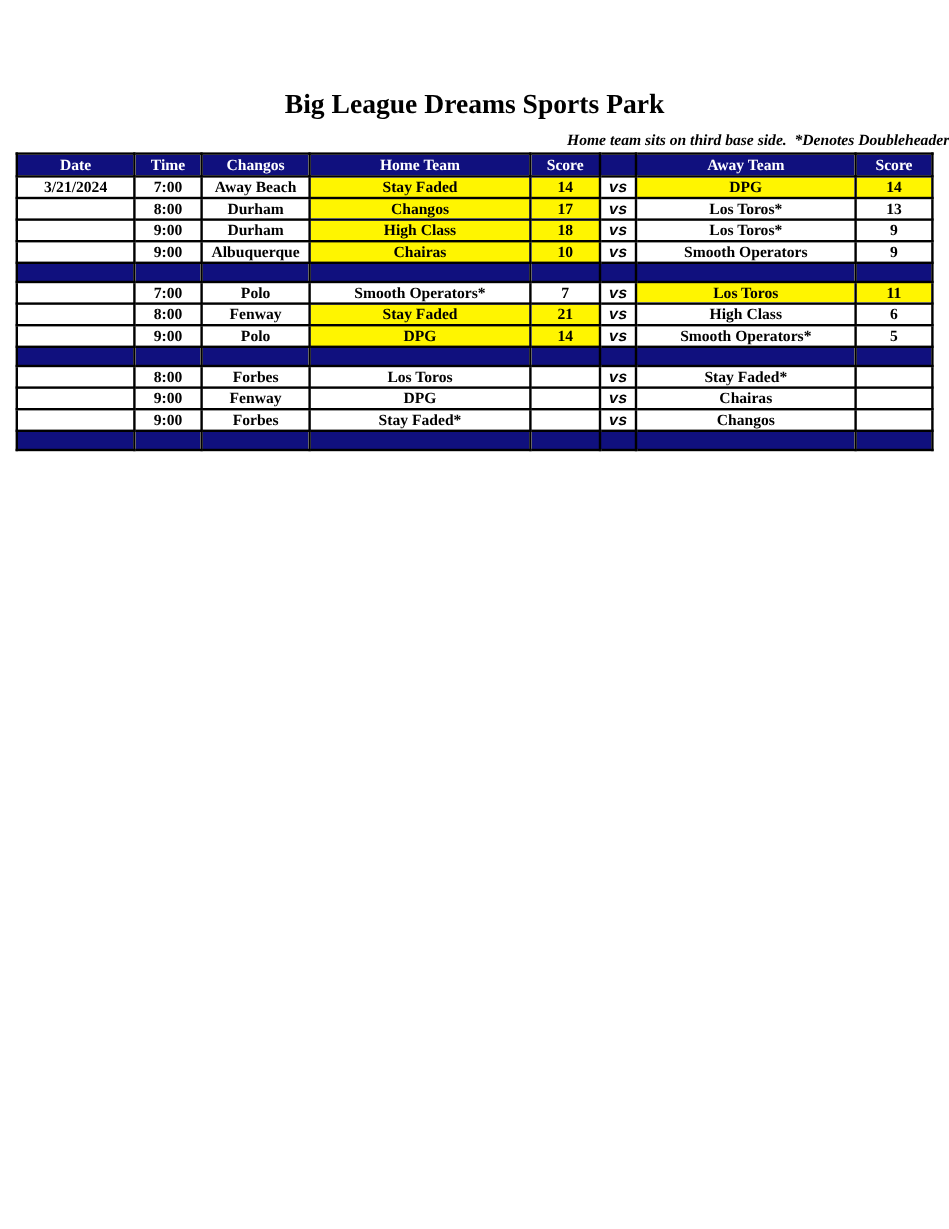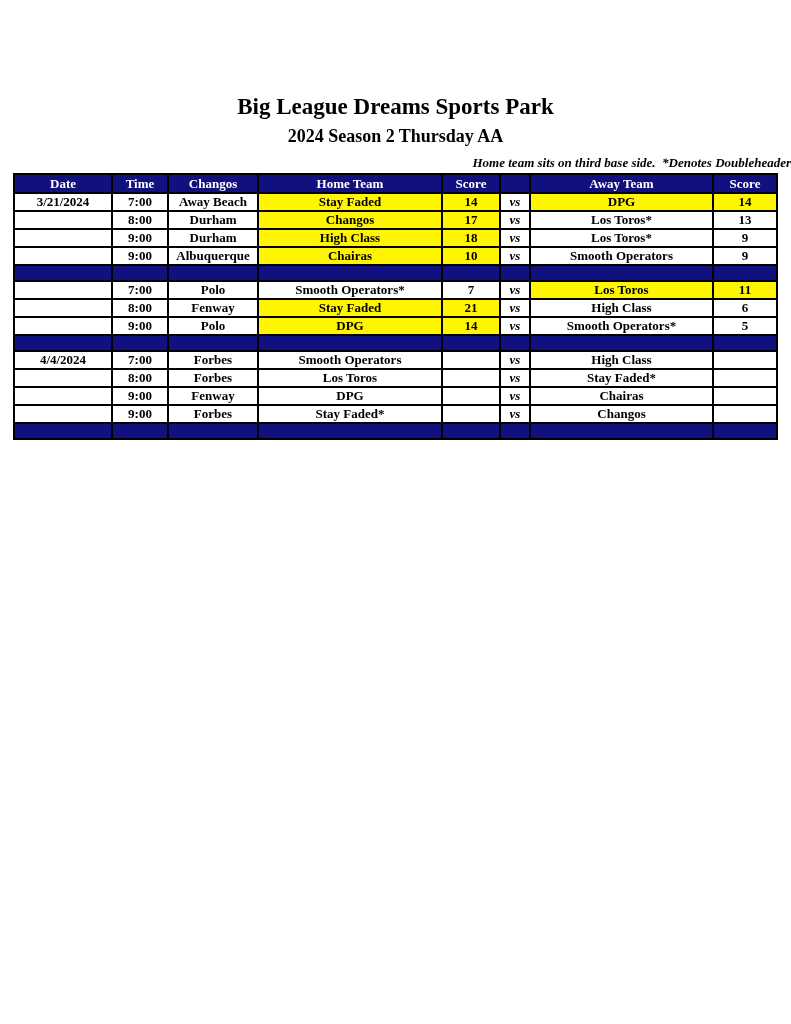--- a/index.html
+++ b/index.html
@@ -11,21 +11,20 @@
   }
   * { box-sizing: border-box; }
   html, body { margin: 0; padding: 0; background: #ffffff; }
   .sheet {
     width: 791px;
     height: 1004px;
     background: #ffffff;
     font-family: "Liberation Serif", serif;
     padding-top: 74px;
     overflow: hidden;
-    margin-top: 20px;
   }
   .title {
     margin: 0;
     text-align: center;
     font-size: 23px;
     font-weight: bold;
     color: var(--body-text);
     line-height: 26px;
   }
   .subtitle {
@@ -69,32 +68,32 @@
     color: var(--header-text);
     height: 19px;
   }
   td.win {
     background: var(--yellow);
     color: var(--highlight-text);
   }
   td.vs {
     font-style: italic;
     font-size: 11px;
+    font-family: Liberation Mono, monospace;
   }
   tr.separator td {
     background: var(--navy);
     height: 16px;
   }
 </style>
 </head>
 <body>
 
 <div class="sheet">
   <h1 class="title">Big League Dreams Sports Park</h1>
-  <h2 class="subtitle">2024 Season 2 Thursday AA</h2>
   <div class="note">Home team sits on third base side.  *Denotes Doubleheader</div>
 
   <table class="schedule">
     <colgroup id="cols">
         <col style="width: 98px;">
         <col style="width: 56px;">
         <col style="width: 90px;">
         <col style="width: 184px;">
         <col style="width: 58px;">
         <col style="width: 30px;">
@@ -198,30 +197,20 @@
           <td></td>
           <td></td>
           <td></td>
           <td></td>
           <td></td>
           <td></td>
           <td></td>
           <td></td>
         </tr>
         <tr>
-          <td>4/4/2024</td>
-          <td>7:00</td>
-          <td>Forbes</td>
-          <td>Smooth Operators</td>
-          <td></td>
-          <td class="vs">vs</td>
-          <td>High Class</td>
-          <td></td>
-        </tr>
-        <tr>
           <td></td>
           <td>8:00</td>
           <td>Forbes</td>
           <td>Los Toros</td>
           <td></td>
           <td class="vs">vs</td>
           <td>Stay Faded*</td>
           <td></td>
         </tr>
         <tr>

